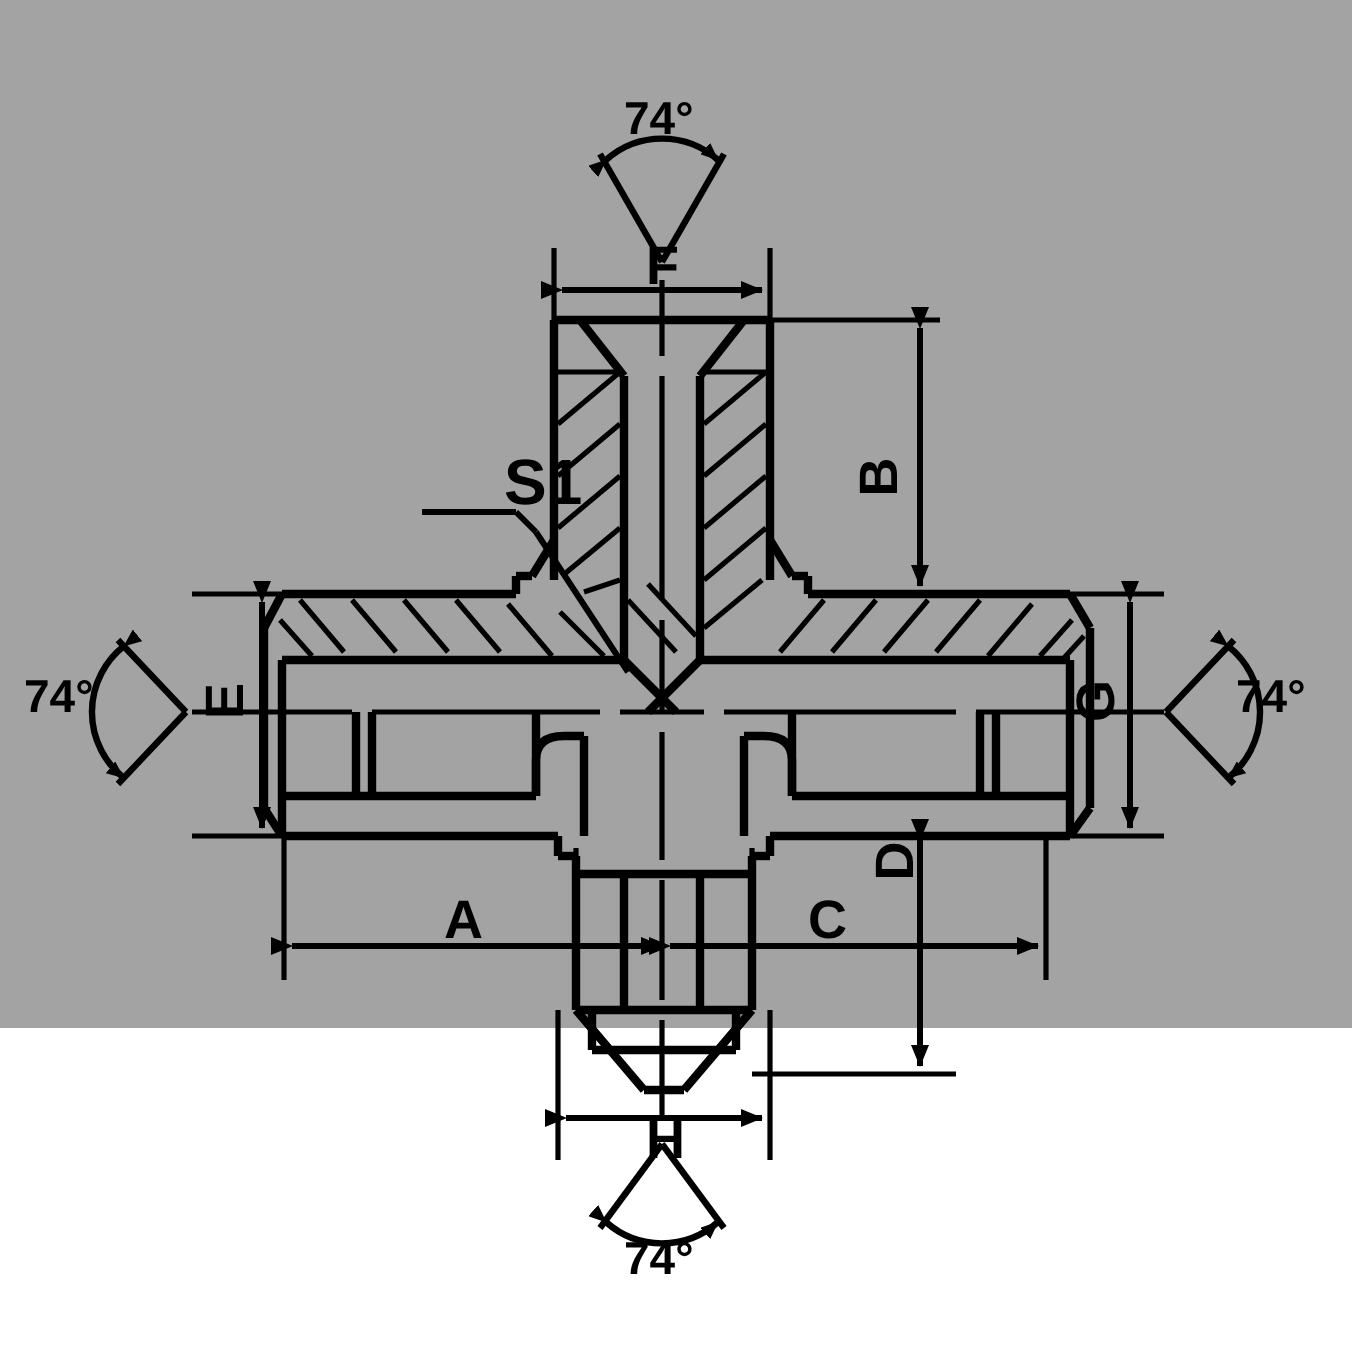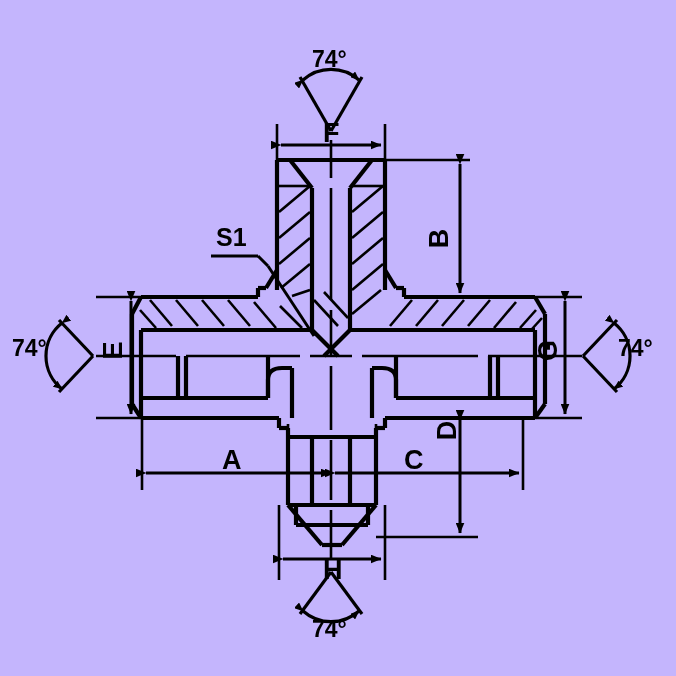--- a/index.html
+++ b/index.html
@@ -1,26 +1,26 @@
 <!DOCTYPE html>
 <html><head>
 <meta charset="utf-8">
 <title>Technical Drawing</title>
 <style>
   html,body{margin:0;padding:0;background:#ffffff;}
   body{width:676px;height:676px;overflow:hidden;
        font-family:"Liberation Sans",sans-serif;}
-  #sheet{position:relative;width:676px;height:676px;background:#c4b5fd;}
+  #sheet{position:relative;width:676px;height:514px;background:#a3a3a3;}
   #sheet svg{position:absolute;left:0;top:0;}
   .lbl{position:absolute;font-family:"Liberation Sans",sans-serif;
        font-weight:bold;color:#000;white-space:nowrap;line-height:1;}
   .dim-letter{font-size:27px;}
   .dim-letter-rot{font-size:27px;transform:rotate(-90deg);transform-origin:center center;}
   .ang{font-size:23px;}
-  .s1{font-size:25px;}
+  .s1{font-size:32px;margin-left:36px;}
 </style>
 </head>
 <body>
 
 <div id="sheet">
 
 <svg width="676" height="676" viewBox="0 0 676 676">
   <defs>
     <marker id="ar" markerWidth="11" markerHeight="9" refX="10.5" refY="4.5" orient="auto" markerUnits="userSpaceOnUse">
       <path d="M0,0 L11,4.5 L0,9 z" fill="#000"></path>

